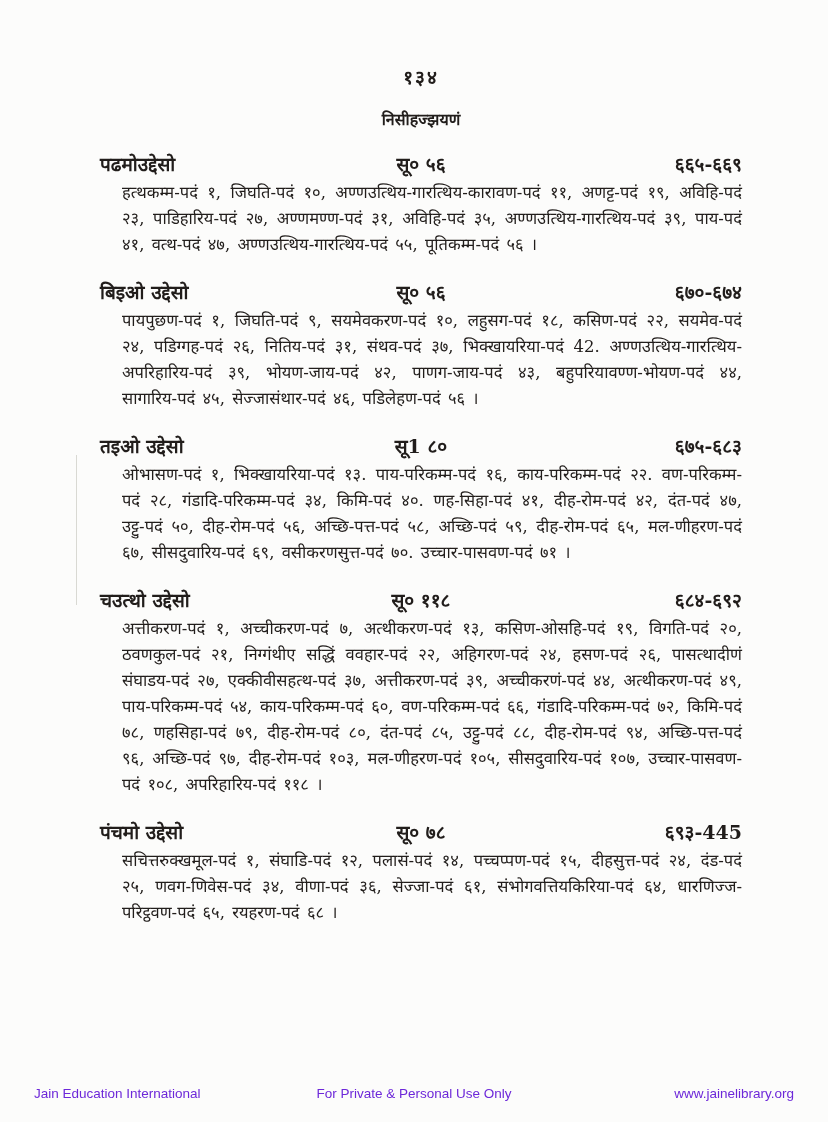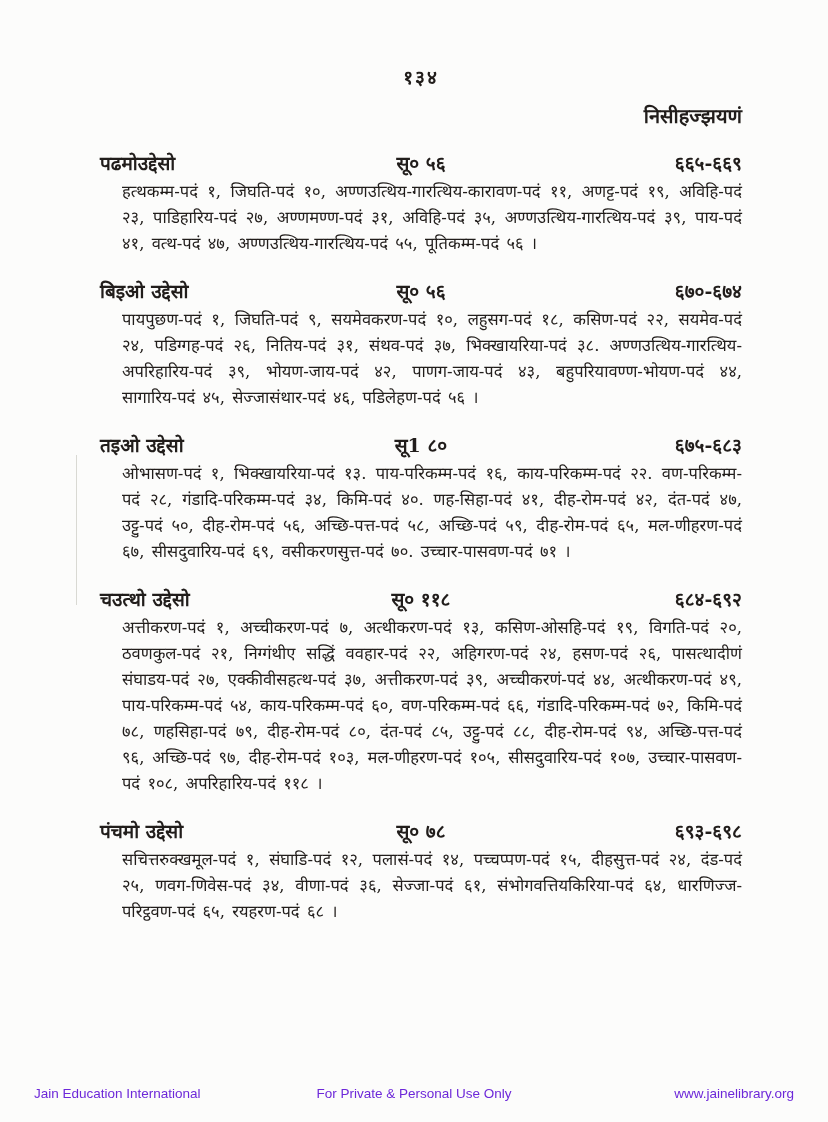--- a/index.html
+++ b/index.html
@@ -19,24 +19,24 @@
     top: 64px;
     width: 642px;
   }
   .pageno {
     text-align: center;
     font-size: 19px;
     font-weight: bold;
     letter-spacing: 2px;
   }
   .title {
-    text-align: right;
-    font-size: 20px;
+    text-align: center;
+    font-size: 16px;
     font-weight: bold;
-    margin: 12px 0 2px 0;
+    margin: 18px 0 2px 0;
   }
   .section { margin-top: 21px; }
   .sec-head {
     display: grid;
     grid-template-columns: 1fr 1fr 1fr;
     align-items: baseline;
     font-weight: bold;
     font-size: 19px;
   }
   .sec-name  { justify-self: start; white-space: nowrap; }
@@ -89,21 +89,21 @@
       </div>
       <p class="sec-body">हत्थकम्म-पदं १, जिघति-पदं १०, अण्णउत्थिय-गारत्थिय-कारावण-पदं ११, अणट्ट-पदं १९, अविहि-पदं २३, पाडिहारिय-पदं २७, अण्णमण्ण-पदं ३१, अविहि-पदं ३५, अण्णउत्थिय-गारत्थिय-पदं ३९, पाय-पदं ४१, वत्थ-पदं ४७, अण्णउत्थिय-गारत्थिय-पदं ५५, पूतिकम्म-पदं ५६ ।</p>
     </div>
 
     <div class="section">
       <div class="sec-head">
         <span class="sec-name">बिइओ उद्देसो</span>
         <span class="sec-sutra">सू० ५६</span>
         <span class="sec-range">६७०-६७४</span>
       </div>
-      <p class="sec-body">पायपुछण-पदं १, जिघति-पदं ९, सयमेवकरण-पदं १०, लहुसग-पदं १८, कसिण-पदं २२, सयमेव-पदं २४, पडिग्गह-पदं २६, नितिय-पदं ३१, संथव-पदं ३७, भिक्खायरिया-पदं ३८. अण्णउत्थिय-गारत्थिय-अपरिहारिय-पदं ३९, भोयण-जाय-पदं ४२, पाणग-जाय-पदं ४३, बहुपरियावण्ण-भोयण-पदं ४४, सागारिय-पदं ४५, सेज्जासंथार-पदं ४६, पडिलेहण-पदं ५६ ।</p>
+      <p class="sec-body">पायपुछण-पदं १, जिघति-पदं ९, सयमेवकरण-पदं १०, लहुसग-पदं १८, कसिण-पदं २२, सयमेव-पदं २४, पडिग्गह-पदं २६, नितिय-पदं ३१, संथव-पदं ३७, भिक्खायरिया-पदं 42. अण्णउत्थिय-गारत्थिय-अपरिहारिय-पदं ३९, भोयण-जाय-पदं ४२, पाणग-जाय-पदं ४३, बहुपरियावण्ण-भोयण-पदं ४४, सागारिय-पदं ४५, सेज्जासंथार-पदं ४६, पडिलेहण-पदं ५६ ।</p>
     </div>
 
     <div class="section">
       <div class="sec-head">
         <span class="sec-name">तइओ उद्देसो</span>
         <span class="sec-sutra">सू1 ८०</span>
         <span class="sec-range">६७५-६८३</span>
       </div>
       <p class="sec-body">ओभासण-पदं १, भिक्खायरिया-पदं १३. पाय-परिकम्म-पदं १६, काय-परिकम्म-पदं २२. वण-परिकम्म-पदं २८, गंडादि-परिकम्म-पदं ३४, किमि-पदं ४०. णह-सिहा-पदं ४१, दीह-रोम-पदं ४२, दंत-पदं ४७, उट्टु-पदं ५०, दीह-रोम-पदं ५६, अच्छि-पत्त-पदं ५८, अच्छि-पदं ५९, दीह-रोम-पदं ६५, मल-णीहरण-पदं ६७, सीसदुवारिय-पदं ६९, वसीकरणसुत्त-पदं ७०. उच्चार-पासवण-पदं ७१ ।</p>
     </div>
@@ -114,21 +114,21 @@
         <span class="sec-sutra">सू० ११८</span>
         <span class="sec-range">६८४-६९२</span>
       </div>
       <p class="sec-body">अत्तीकरण-पदं १, अच्चीकरण-पदं ७, अत्थीकरण-पदं १३, कसिण-ओसहि-पदं १९, विगति-पदं २०, ठवणकुल-पदं २१, निग्गंथीए सद्धिं ववहार-पदं २२, अहिगरण-पदं २४, हसण-पदं २६, पासत्थादीणं संघाडय-पदं २७, एक्कीवीसहत्थ-पदं ३७, अत्तीकरण-पदं ३९, अच्चीकरणं-पदं ४४, अत्थीकरण-पदं ४९, पाय-परिकम्म-पदं ५४, काय-परिकम्म-पदं ६०, वण-परिकम्म-पदं ६६, गंडादि-परिकम्म-पदं ७२, किमि-पदं ७८, णहसिहा-पदं ७९, दीह-रोम-पदं ८०, दंत-पदं ८५, उट्टु-पदं ८८, दीह-रोम-पदं ९४, अच्छि-पत्त-पदं ९६, अच्छि-पदं ९७, दीह-रोम-पदं १०३, मल-णीहरण-पदं १०५, सीसदुवारिय-पदं १०७, उच्चार-पासवण-पदं १०८, अपरिहारिय-पदं ११८ ।</p>
     </div>
 
     <div class="section">
       <div class="sec-head">
         <span class="sec-name">पंचमो उद्देसो</span>
         <span class="sec-sutra">सू० ७८</span>
-        <span class="sec-range">६९३-६९८</span>
+        <span class="sec-range">६९३-445</span>
       </div>
       <p class="sec-body">सचित्तरुक्खमूल-पदं १, संघाडि-पदं १२, पलासं-पदं १४, पच्चप्पण-पदं १५, दीहसुत्त-पदं २४, दंड-पदं २५, णवग-णिवेस-पदं ३४, वीणा-पदं ३६, सेज्जा-पदं ६१, संभोगवत्तियकिरिया-पदं ६४, धारणिज्ज-परिट्ठवण-पदं ६५, रयहरण-पदं ६८ ।</p>
     </div>
 
     <div class="section">
     </div>
 
   </div>
 
   <div class="artifact-line"></div>

